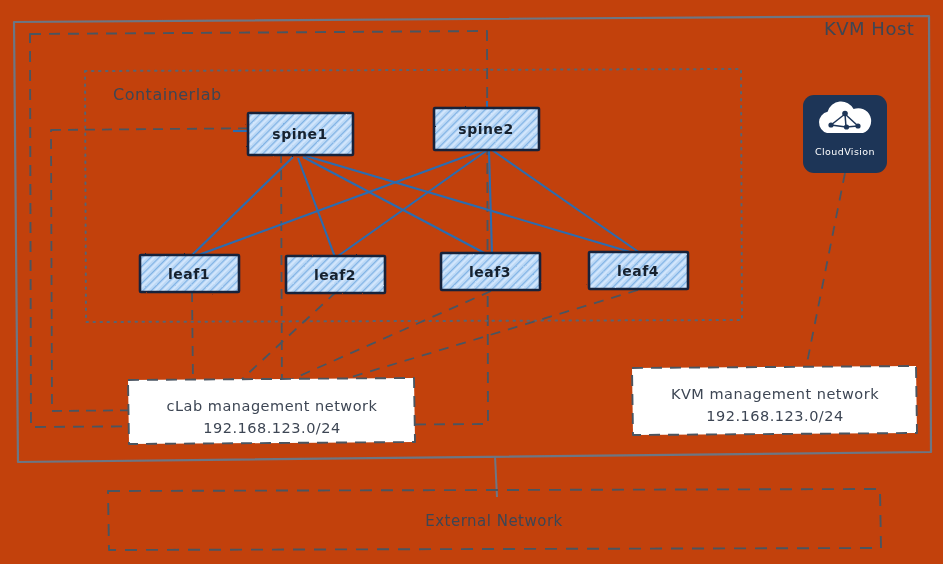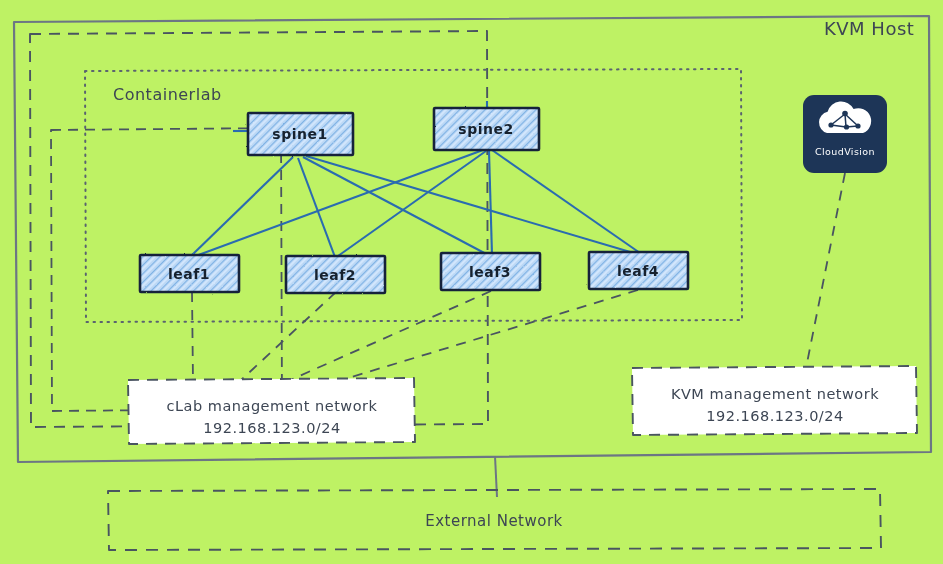--- a/index.html
+++ b/index.html
@@ -7,21 +7,21 @@
     padding: 0;
     background: #ffffff;
   }
   body {
     font-family: "DejaVu Sans", sans-serif;
   }
   #canvas {
     position: relative;
     width: 943px;
     height: 564px;
-    background: #bef264;
+    background: #c2410c;
     overflow: hidden;
   }
   svg.layer {
     position: absolute;
     left: 0;
     top: 0;
     width: 943px;
     height: 564px;
   }
   .hand {

